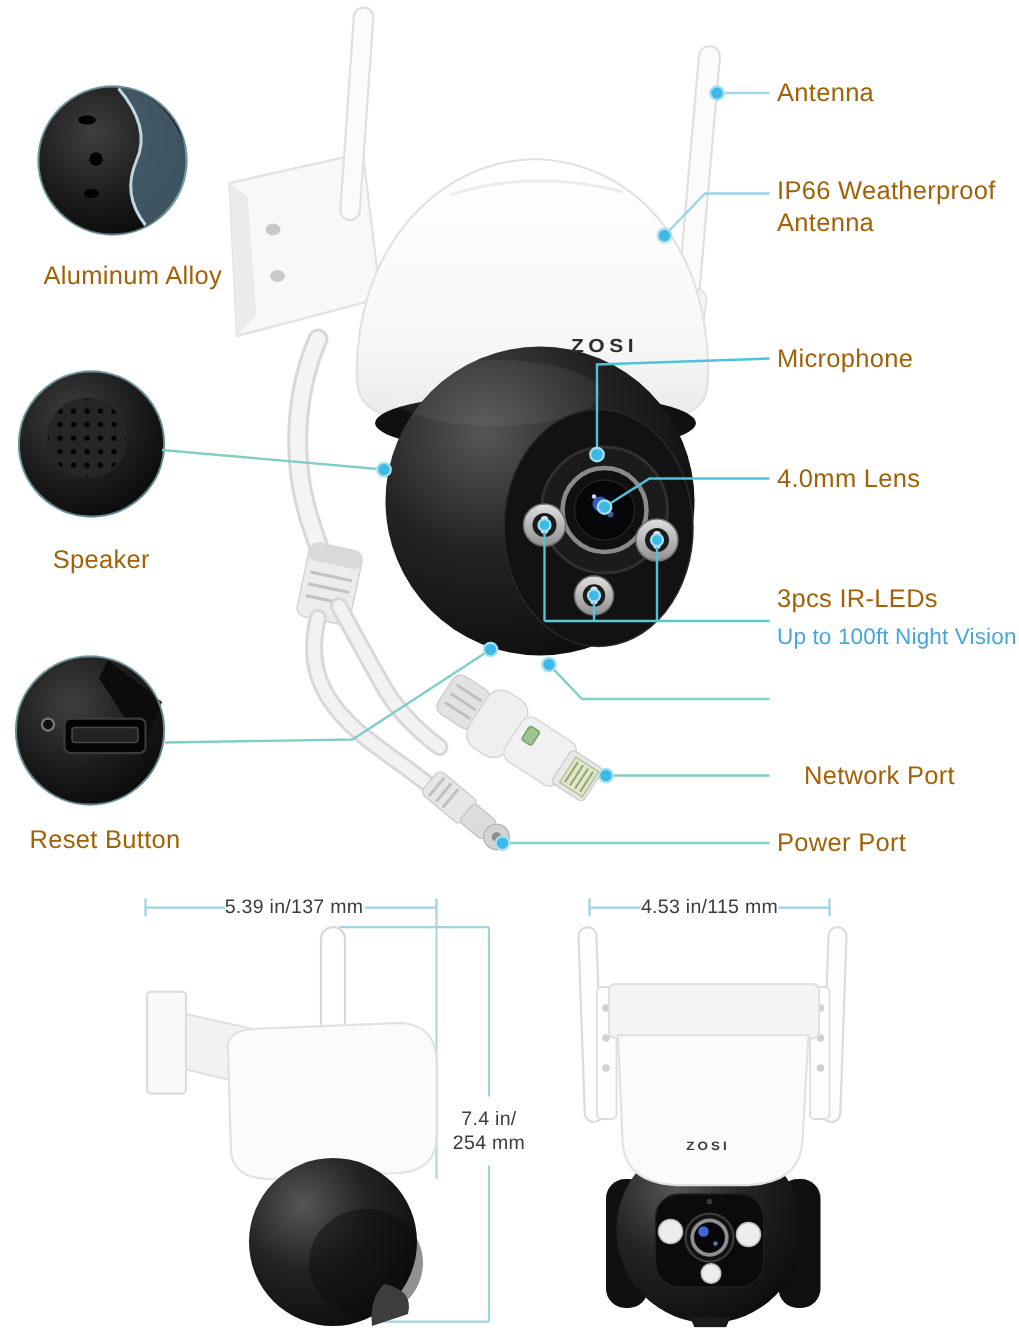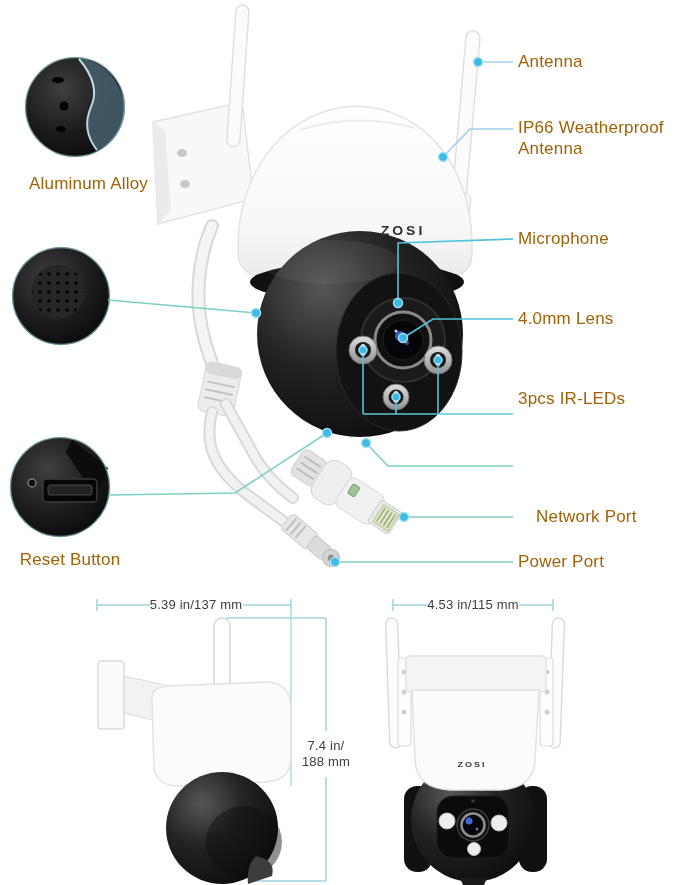--- a/index.html
+++ b/index.html
@@ -263,33 +263,35 @@
       <circle cx="469" cy="821" r="3.5" fill="#3e68cf"></circle>
       <circle cx="477" cy="829" r="1.5" fill="#8fa8e8" opacity=".7"></circle>
       <circle cx="447" cy="821" r="8" fill="#ededed" stroke="#bdbdbd"></circle>
       <circle cx="499" cy="823" r="8" fill="#ededed" stroke="#bdbdbd"></circle>
       <circle cx="474" cy="849" r="6.5" fill="#ededed" stroke="#bdbdbd"></circle>
       <path d="M460,878 L487,878 L484,885 L463,885 Z" fill="#1a1a1a"></path>
     </g>
   </svg>
 
   <div class="lbl center" style="left:16px;top:184px;width:145px;">Aluminum Alloy</div>
+  <div class="lbl center" style="left:0;top:373px;width:135px;">Speaker</div>
   <div class="lbl center" style="left:0;top:560px;width:140px;">Reset Button</div>
 
   <div class="lbl" style="left:518px;top:62px;">Antenna</div>
   <div class="lbl" style="left:518px;top:138px;width:158px;">IP66 Weatherproof Antenna</div>
   <div class="lbl" style="left:518px;top:239px;">Microphone</div>
   <div class="lbl" style="left:518px;top:319px;">4.0mm Lens</div>
   <div class="lbl" style="left:518px;top:399px;">3pcs IR-LEDs</div>
+  <div class="sublbl" style="left:518px;top:425px;">Up to 100ft Night Vision</div>
   <div class="lbl" style="left:536px;top:517px;">Network Port</div>
   <div class="lbl" style="left:518px;top:562px;text-align:right;">Power Port</div>
 
   <div class="logo-main">ZOSI</div>
   <div class="logo-small">ZOSI</div>
 
   <div class="dim" style="left:136px;top:604px;width:120px;">5.39 in/137 mm</div>
   <div class="dim" style="left:413px;top:604px;width:120px;">4.53 in/115 mm</div>
   <div class="dim" style="left:286px;top:754px;width:80px;">
     <span class="ln">7.4 in/</span>
-    <span class="ln">188 mm</span>
+    <span class="ln">254 mm</span>
   </div>
 
 </div>
 
 </body></html>

